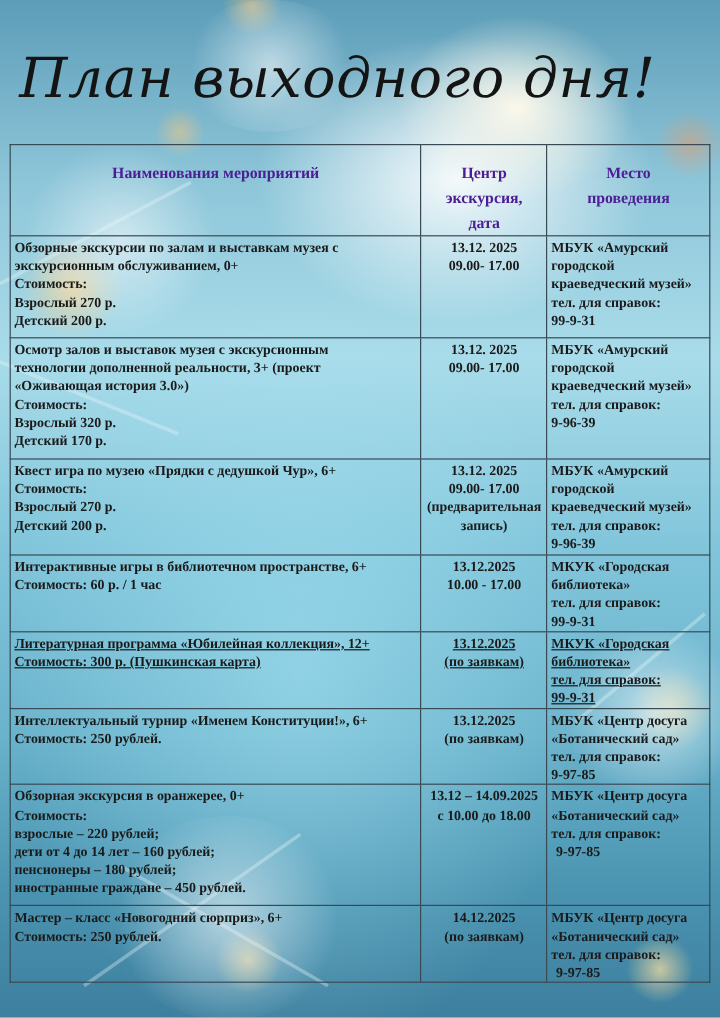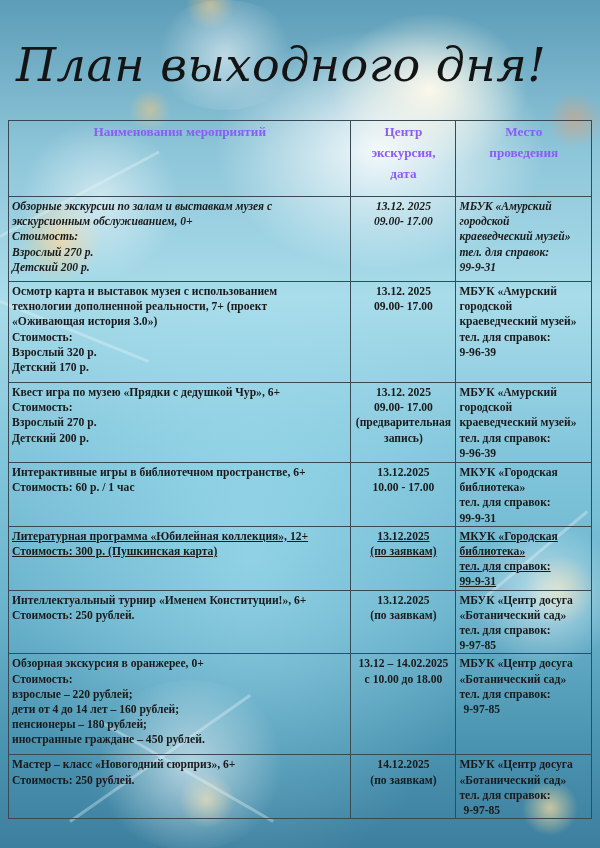--- a/index.html
+++ b/index.html
@@ -39,21 +39,21 @@
       border-collapse: collapse; table-layout: fixed;
       font-family: "Liberation Serif", serif; font-weight: bold;
       font-size: 11.6px; line-height: 15.2px; color: #1a1a1a;
     }
     table.plan td, table.plan th {
       border: 1px solid #3a4a55; vertical-align: top;
       padding: 2px 3px 0 3px; background: transparent;
     }
     table.plan th {
       font-size: 13.2px; line-height: 21px; font-weight: bold; text-align: center;
-      padding-top: 0; color: #8b5cf6;
+      padding-top: 12px; color: #4c1d95;
     }
     .col1 { width: 336px; }
     .col2 { width: 103px; }
     .col3 { width: 133px; }
     td.time { text-align: center; padding-top: 3px; }
     td.event { padding-top: 3px; }
     td.place { padding-top: 3px; }
     .line { display: block; white-space: nowrap; }
     .place .indent { padding-left: 4px; }
   </style>
@@ -91,21 +91,21 @@
         <span class="line">дата</span>
       </th>
       <th>
         <span class="line">Место</span>
         <span class="line">проведения</span>
       </th>
     </tr>
   </thead>
   <tbody>
 
-    <tr style="height:85px;font-style:italic;">
+    <tr style="height:85px;">
       <td class="event">
         <span class="line">Обзорные экскурсии по залам и выставкам музея с</span>
         <span class="line">экскурсионным обслуживанием, 0+</span>
         <span class="line">Стоимость:</span>
         <span class="line">Взрослый 270 р.</span>
         <span class="line">Детский 200 р.</span>
       </td>
       <td class="time">
         <span class="line">13.12. 2025</span>
         <span class="line">09.00- 17.00</span>
@@ -114,22 +114,22 @@
         <span class="line">МБУК «Амурский</span>
         <span class="line">городской</span>
         <span class="line">краеведческий музей»</span>
         <span class="line">тел. для справок:</span>
         <span class="line">99-9-31</span>
       </td>
     </tr>
 
     <tr style="height:101px;">
       <td class="event">
-        <span class="line">Осмотр карта и выставок музея с использованием</span>
-        <span class="line">технологии дополненной реальности, 7+ (проект</span>
+        <span class="line">Осмотр залов и выставок музея с экскурсионным</span>
+        <span class="line">технологии дополненной реальности, 3+ (проект</span>
         <span class="line">«Оживающая история 3.0»)</span>
         <span class="line">Стоимость:</span>
         <span class="line">Взрослый 320 р.</span>
         <span class="line">Детский 170 р.</span>
       </td>
       <td class="time">
         <span class="line">13.12. 2025</span>
         <span class="line">09.00- 17.00</span>
       </td>
       <td class="place">
@@ -217,21 +217,21 @@
     <tr style="height:101px;">
       <td class="event">
         <span class="line">Обзорная экскурсия в оранжерее, 0+</span>
         <span class="line">Стоимость:</span>
         <span class="line">взрослые – 220 рублей;</span>
         <span class="line">дети от 4 до 14 лет – 160 рублей;</span>
         <span class="line">пенсионеры – 180 рублей;</span>
         <span class="line">иностранные граждане – 450 рублей.</span>
       </td>
       <td class="time">
-        <span class="line">13.12 – 14.02.2025</span>
+        <span class="line">13.12 – 14.09.2025</span>
         <span class="line">с 10.00 до 18.00</span>
       </td>
       <td class="place">
         <span class="line">МБУК «Центр досуга</span>
         <span class="line">«Ботанический сад»</span>
         <span class="line">тел. для справок:</span>
         <span class="line indent"> 9-97-85</span>
       </td>
     </tr>
 

